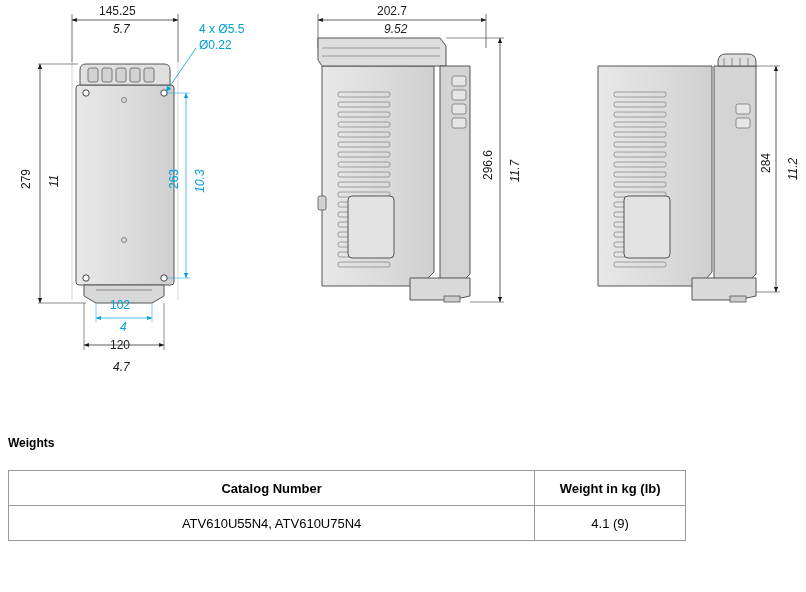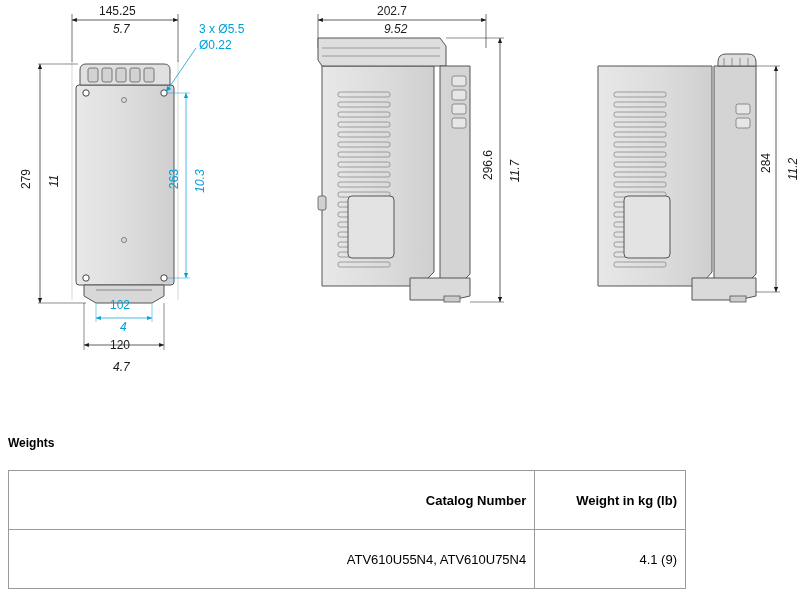--- a/index.html
+++ b/index.html
@@ -47,22 +47,22 @@
   table.weights {
     position: absolute;
     left: 8px;
     top: 470px;
     width: 678px;
     border-collapse: collapse;
     font-size: 13px;
   }
   table.weights th, table.weights td {
     border: 1px solid #9a9a9a;
-    text-align: right;
-    padding: 19px 8px;
+    text-align: center;
+    padding: 7px 8px;
     height: 20px;
     font-weight: normal;
   }
   table.weights th {
     font-weight: bold;
     background: #ffffff;
   }
   table.weights .c0 { width: 538px; }
   table.weights .c1 { width: 140px; }
   svg { display: block; }
@@ -231,21 +231,21 @@
       <rect x="730" y="296" width="16" height="6" fill="#cccccc" stroke="#555" stroke-width="0.8"></rect>
 
       <path d="M776,66 L776,292" stroke="#1a1a1a" stroke-width="0.7" marker-start="url(#arS)" marker-end="url(#ar)"></path>
       <path d="M756,66 L780,66 M756,292 L780,292" stroke="#1a1a1a" stroke-width="0.5"></path>
     </g>
   </svg>
 
   <div class="dim-text" style="left:99px; top:4px;">145.25</div>
   <div class="dim-text italic" style="left:113px; top:22px;">5.7</div>
 
-  <div class="dim-text blue" style="left:199px; top:22px;">3 x Ø5.5</div>
+  <div class="dim-text blue" style="left:199px; top:22px;">4 x Ø5.5</div>
   <div class="dim-text blue" style="left:199px; top:38px;">Ø0.22</div>
 
   <div class="dim-text rot" style="left:16px; top:172px;">279</div>
   <div class="dim-text rot italic" style="left:48px; top:174px;">11</div>
 
   <div class="dim-text rot blue" style="left:164px; top:172px;">263</div>
   <div class="dim-text rot blue italic" style="left:188px; top:174px;">10.3</div>
 
   <div class="dim-text blue" style="left:110px; top:298px;">102</div>
   <div class="dim-text blue italic" style="left:120px; top:320px;">4</div>

